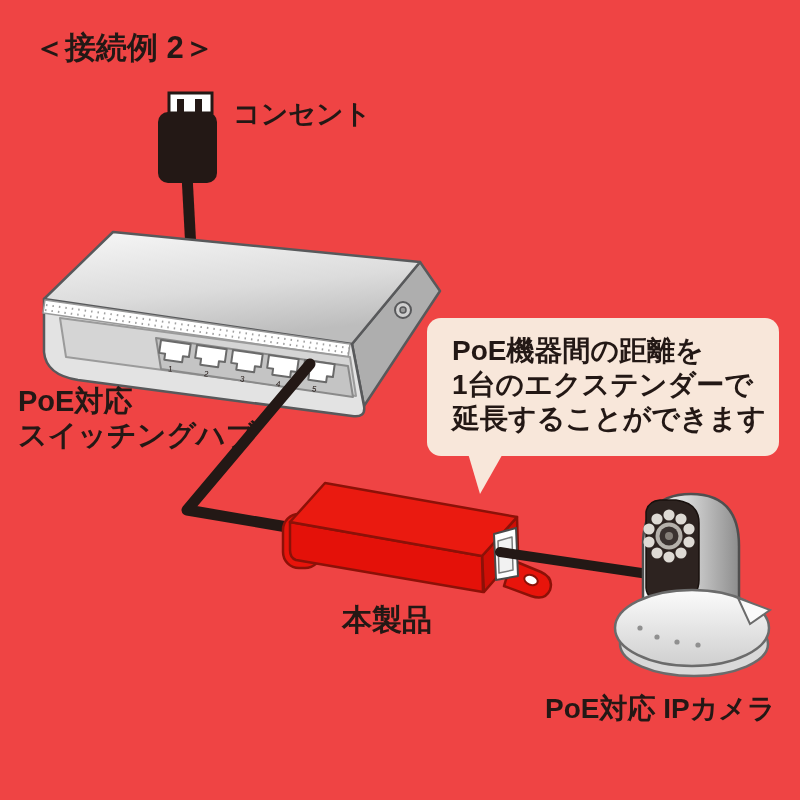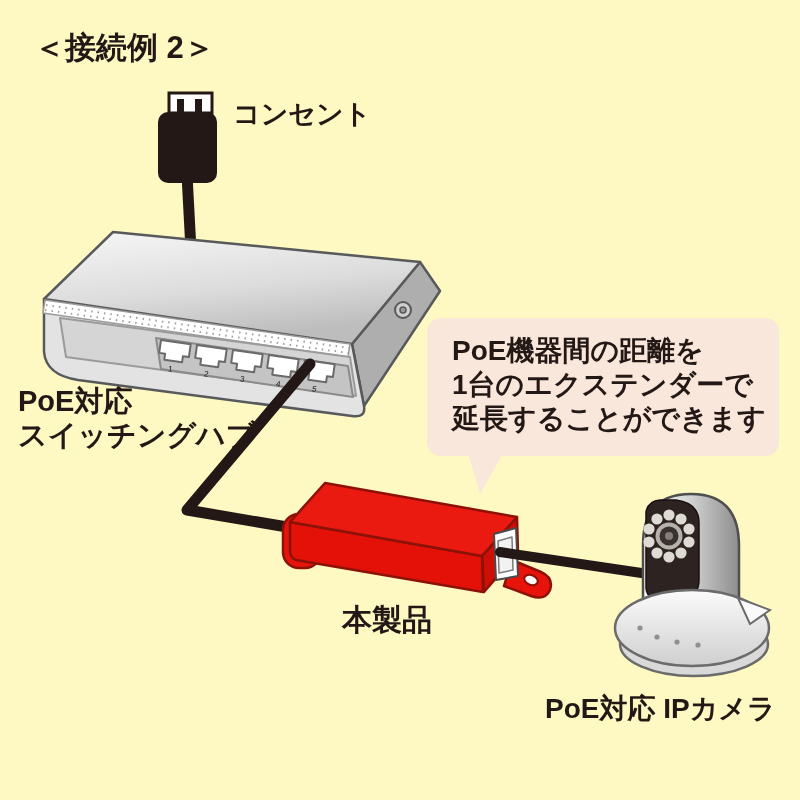--- a/index.html
+++ b/index.html
@@ -1,16 +1,16 @@
 <!DOCTYPE html>
 <html><head>
 <meta charset="utf-8">
 <style>
   html,body{margin:0;padding:0;background:#ffffff;}
-  .stage{width:800px;height:800px;position:relative;background:#fef9c3;overflow:hidden;}
+  .stage{width:800px;height:800px;position:relative;background:#ef4444;overflow:hidden;}
   svg{display:block;}
   text{font-family:"Liberation Sans","DejaVu Sans",sans-serif;fill:#231815;}
   .bold{font-weight:bold;}
 </style>
 </head>
 <body>
 
 <div class="stage">
 <svg width="800" height="800" viewBox="0 0 800 800">
   <defs>

